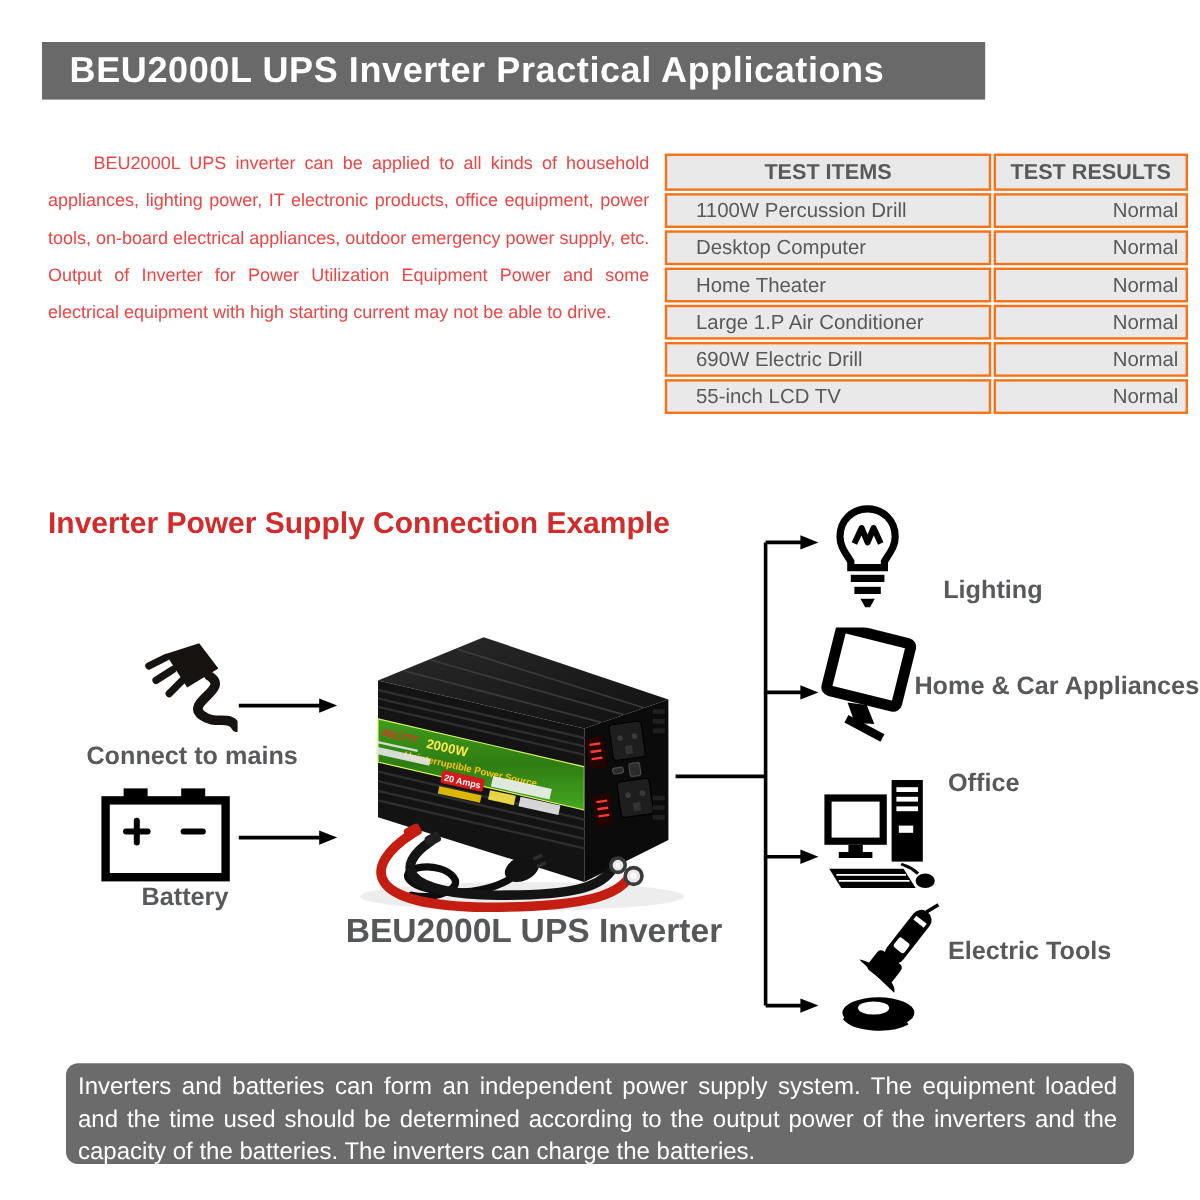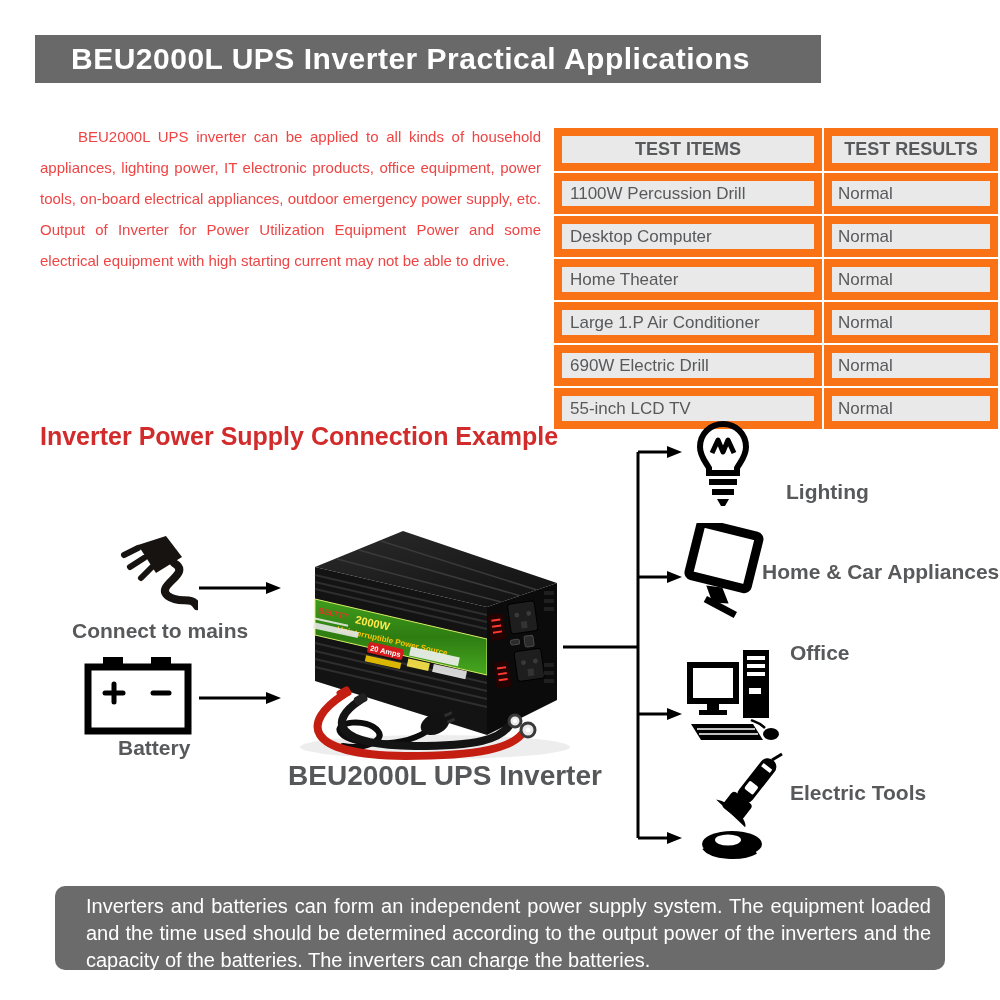--- a/index.html
+++ b/index.html
@@ -6,58 +6,58 @@
   #canvas{
     position:relative;width:1000px;height:1000px;background:#ffffff;overflow:hidden;
     font-family:"Liberation Sans","DejaVu Sans",sans-serif;
   }
   .abs{position:absolute;}
 
   
   .header-bar{
     left:35px;top:35px;width:786px;height:48px;background:#696969;
     color:#ffffff;font-weight:bold;font-size:30px;line-height:48px;
-    padding-left:36px;box-sizing:border-box;letter-spacing:.5px;white-space:nowrap;
+    padding-left:23px;box-sizing:border-box;letter-spacing:.5px;white-space:nowrap;
   }
 
   
   .intro{
     left:40px;top:121px;width:501px;
     color:#ef4444;font-size:15px;line-height:31px;text-align:justify;text-indent:38px;
   }
 
   
   .test-table{
     left:552px;top:126px;border-collapse:separate;border-spacing:2px;
   }
   .test-table td,.test-table th{
-    background:#e9e9e9;border:8px solid #f97316;color:#58595b;
+    background:#e9e9e9;border:2px solid #f97316;color:#58595b;
     font-size:17px;height:25px;padding:0 6px;
   }
   .test-table th{font-weight:bold;font-size:18px;text-align:center;height:27px;}
-  .test-table td.item{width:238px;text-align:left;padding-left:8px;}
-  .test-table td.result{width:146px;text-align:left;margin-top:46px;}
+  .test-table td.item{width:238px;text-align:left;padding-left:24px;}
+  .test-table td.result{width:146px;text-align:right;margin-top:46px;}
 
   
   .diagram-title{
     left:40px;top:422px;color:#d22b2b;font-weight:bold;font-size:25px;white-space:nowrap;
   }
 
   .diagram-label{color:#58595b;font-weight:bold;font-size:21px;white-space:nowrap;}
 
   .inverter-caption{
     left:285px;top:760px;width:320px;text-align:center;
     color:#565759;font-weight:bold;font-size:28px;
   }
 
   
   .footer-note{
     left:55px;top:886px;width:890px;height:84px;box-sizing:border-box;
     background:#6b6b6b;border-radius:10px;color:#ffffff;
-    font-size:20px;line-height:27px;padding:7px 14px 0 31px;text-align:justify;
+    font-size:20px;line-height:27px;padding:7px 14px 0 10px;text-align:justify;
   }
 
   svg{display:block;}
 </style>
 </head>
 <body>
 
 <div id="canvas">
 
   <div class="abs header-bar">BEU2000L UPS Inverter Practical Applications</div>

